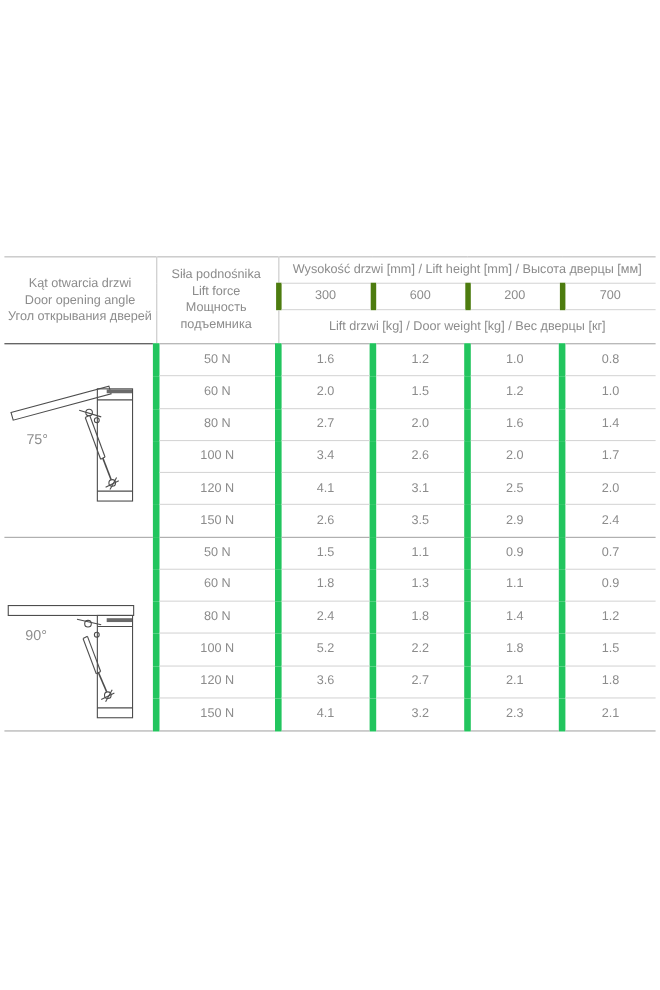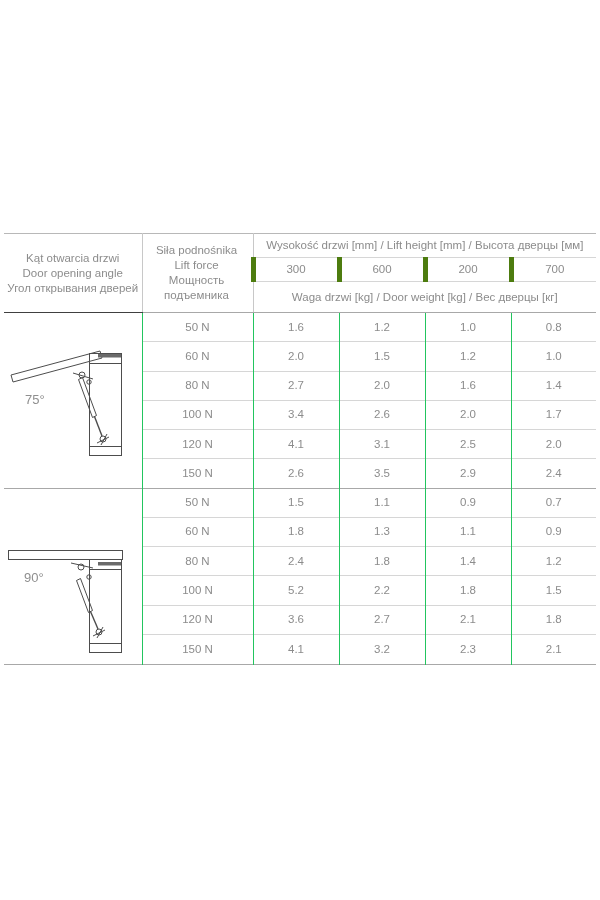--- a/index.html
+++ b/index.html
@@ -22,21 +22,21 @@
   td.angle-head{border-bottom:1px solid #404040}
   td.force-head{border-left:1px solid #c8c8c8;border-bottom:1px solid #a8a8a8}
   tr.h1{height:24px}
   tr.h2{height:24px}
   tr.h3{height:31px}
   tr.h1 td.span4{border-left:1px solid #c8c8c8;border-bottom:1px solid #d6d6d6}
   tr.h2 td{border-left:5px solid #4d7c0f;border-bottom:1px solid #d6d6d6}
   tr.h3 td.span4{border-left:1px solid #c8c8c8;border-bottom:1px solid #a8a8a8}
   
   tr.brow{height:29.25px}
-  tr.brow td.force,tr.brow td.val{border-left:1px solid #22c55e}
+  tr.brow td.force,tr.brow td.val{border-left:6px solid #22c55e}
   tr.brow.mid td.force,tr.brow.mid td.val{border-top:1px solid #d6d6d6}
   tr.brow.sec td{border-top:1px solid #a8a8a8}
   td.diagram-cell{vertical-align:middle}
   td.diagram-cell svg{display:block;margin:0 auto}
   .hline{display:block}
 </style>
 </head>
 <body>
 
 <div class="spec-wrap">
@@ -65,21 +65,21 @@
     </td>
     <td colspan="4" class="span4">Wysokość drzwi [mm] / Lift height [mm] / Высота дверцы [мм]</td>
   </tr>
   <tr class="h2">
     <td>300</td>
     <td>600</td>
     <td>200</td>
     <td>700</td>
   </tr>
   <tr class="h3">
-    <td colspan="4" class="span4">Waga drzwi [kg] / Door weight [kg] / Вес дверцы [кг]</td>
+    <td colspan="4" class="span4">Lift drzwi [kg] / Door weight [kg] / Вес дверцы [кг]</td>
   </tr>
 
   <tr class="brow first">
     <td rowspan="6" class="diagram-cell">
       <svg width="136" height="174" viewBox="0 0 136 174">
         <g stroke="#4d4d4d" fill="none" stroke-width="1">
           <rect x="84.5" y="40.5" width="32" height="102"></rect>
           <line x1="84.5" y1="50.5" x2="116.5" y2="50.5"></line>
           <line x1="84.5" y1="133.5" x2="116.5" y2="133.5"></line>
           <polygon points="6,62 95,38 97,45 8,69"></polygon>

